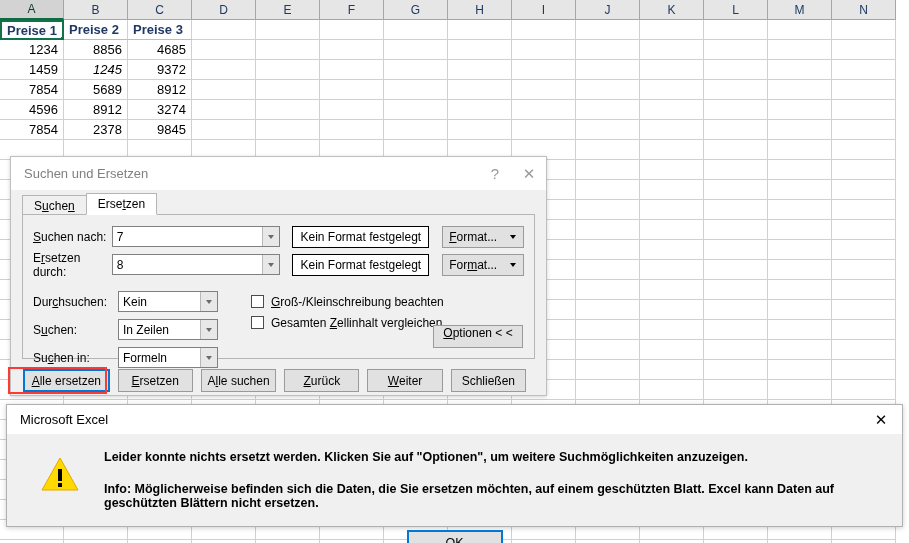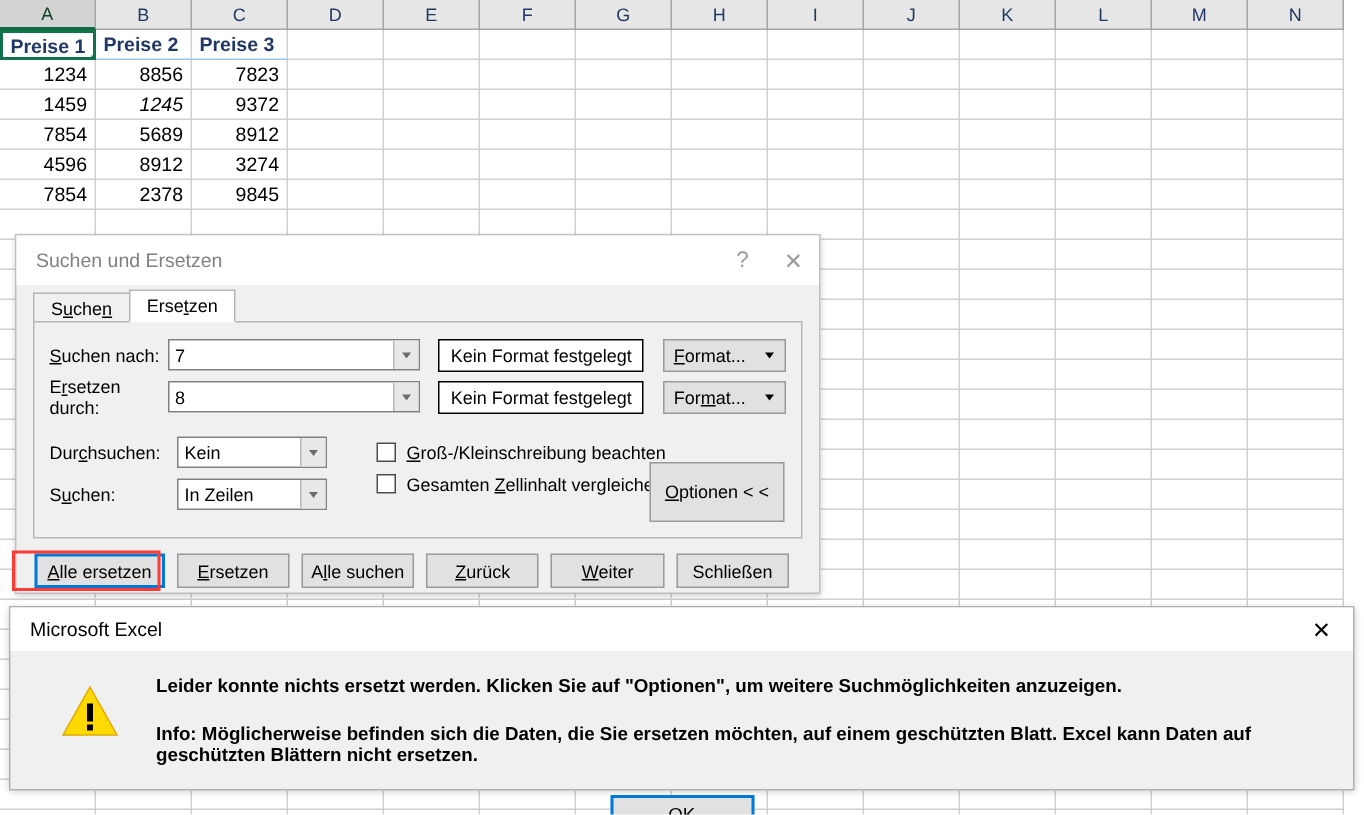--- a/index.html
+++ b/index.html
@@ -121,22 +121,22 @@
 
   .cbrow { display: flex; align-items: center; height: 21px; }
   .cbox {
     width: 13px; height: 13px; background: #fff; border: 1px solid #4b4b4b;
     margin-right: 7px; flex: 0 0 auto;
   }
   .cblabel { font-size: 12px; color: #000; }
 
   .optbtn {
     position: absolute; right: 11px; bottom: 10px;
-    width: 90px; height: 40px; background: #e1e1e1; border: 1px solid #9a9a9a;
-    display: flex; align-items: center; justify-content: center; font-size: 12px; color: #000;
+    width: 90px; height: 23px; background: #e1e1e1; border: 1px solid #9a9a9a;
+    display: flex; align-items: flex-start; justify-content: center; font-size: 12px; color: #000;
   }
 
   .btnrow { display: flex; margin-top: 10px; padding: 0 1px; }
   .dlgbtn {
     height: 23px; width: 80px; background: #e1e1e1; border: 1px solid #9a9a9a;
     display: flex; align-items: center; justify-content: center;
     font-size: 12px; color: #000; margin-right: 8px;
   }
   .dlgbtn.focus { border: 2px solid #0078d7; }
   .redbox {
@@ -218,21 +218,21 @@
           <div class="gcell" style="width: 64px;"></div>
         </div>
         <div class="grow">
           <div class="gcell" style="width: 64px;">
             <span>1234</span>
           </div>
           <div class="gcell" style="width: 64px;">
             <span>8856</span>
           </div>
           <div class="gcell" style="width: 64px;">
-            <span>7823</span>
+            <span>4685</span>
           </div>
           <div class="gcell" style="width: 64px;"></div>
           <div class="gcell" style="width: 64px;"></div>
           <div class="gcell" style="width: 64px;"></div>
           <div class="gcell" style="width: 64px;"></div>
           <div class="gcell" style="width: 64px;"></div>
           <div class="gcell" style="width: 64px;"></div>
           <div class="gcell" style="width: 64px;"></div>
           <div class="gcell" style="width: 64px;"></div>
           <div class="gcell" style="width: 64px;"></div>
@@ -726,20 +726,29 @@
                 <span class="val">Kein</span>
                 <span class="arrow">
                     <span class="chev"></span>
                   </span>
               </div>
             </div>
             <div class="frow">
               <span class="flabel">S<u>u</u>chen:</span>
               <div class="combo small">
                 <span class="val">In Zeilen</span>
+                <span class="arrow">
+                    <span class="chev"></span>
+                  </span>
+              </div>
+            </div>
+            <div class="frow">
+              <span class="flabel">Su<u>c</u>hen in:</span>
+              <div class="combo small">
+                <span class="val">Formeln</span>
                 <span class="arrow">
                     <span class="chev"></span>
                   </span>
               </div>
             </div>
           </div>
 
           <div style="margin-left:11px;padding-top:1px;">
             <div class="cbrow">
               <span class="cbox"></span>

